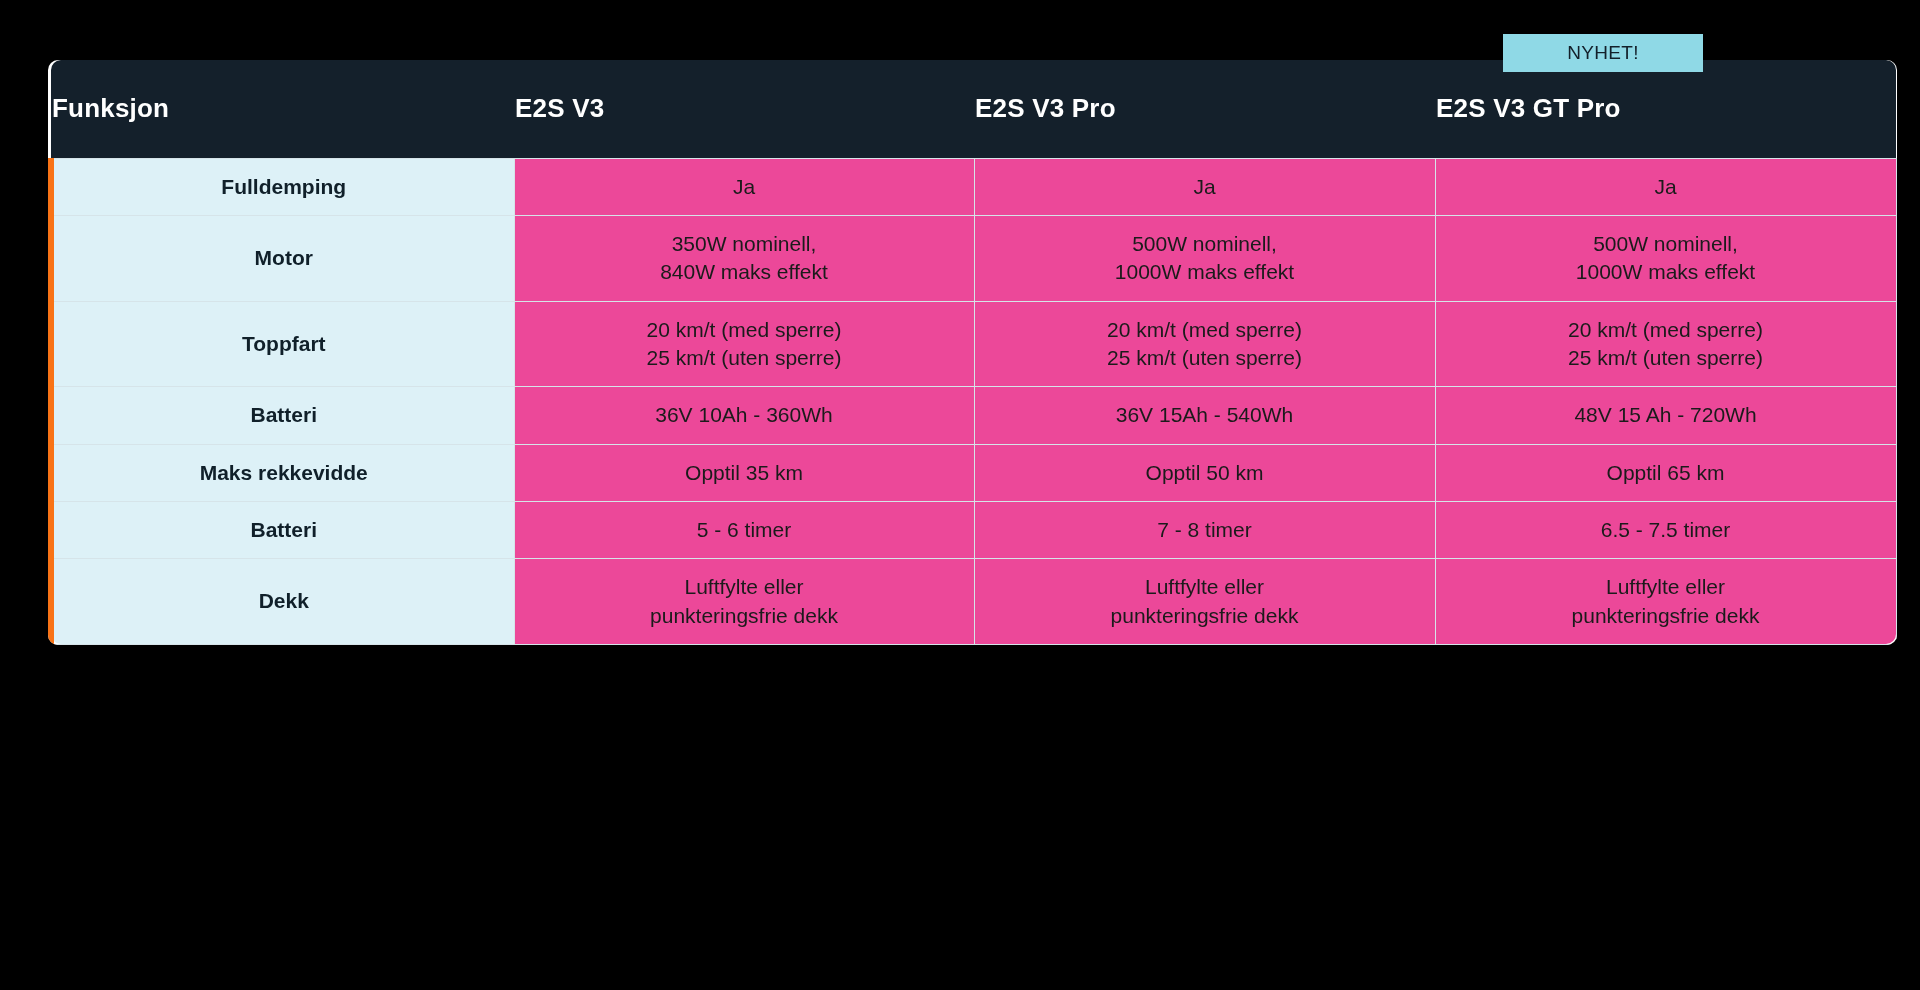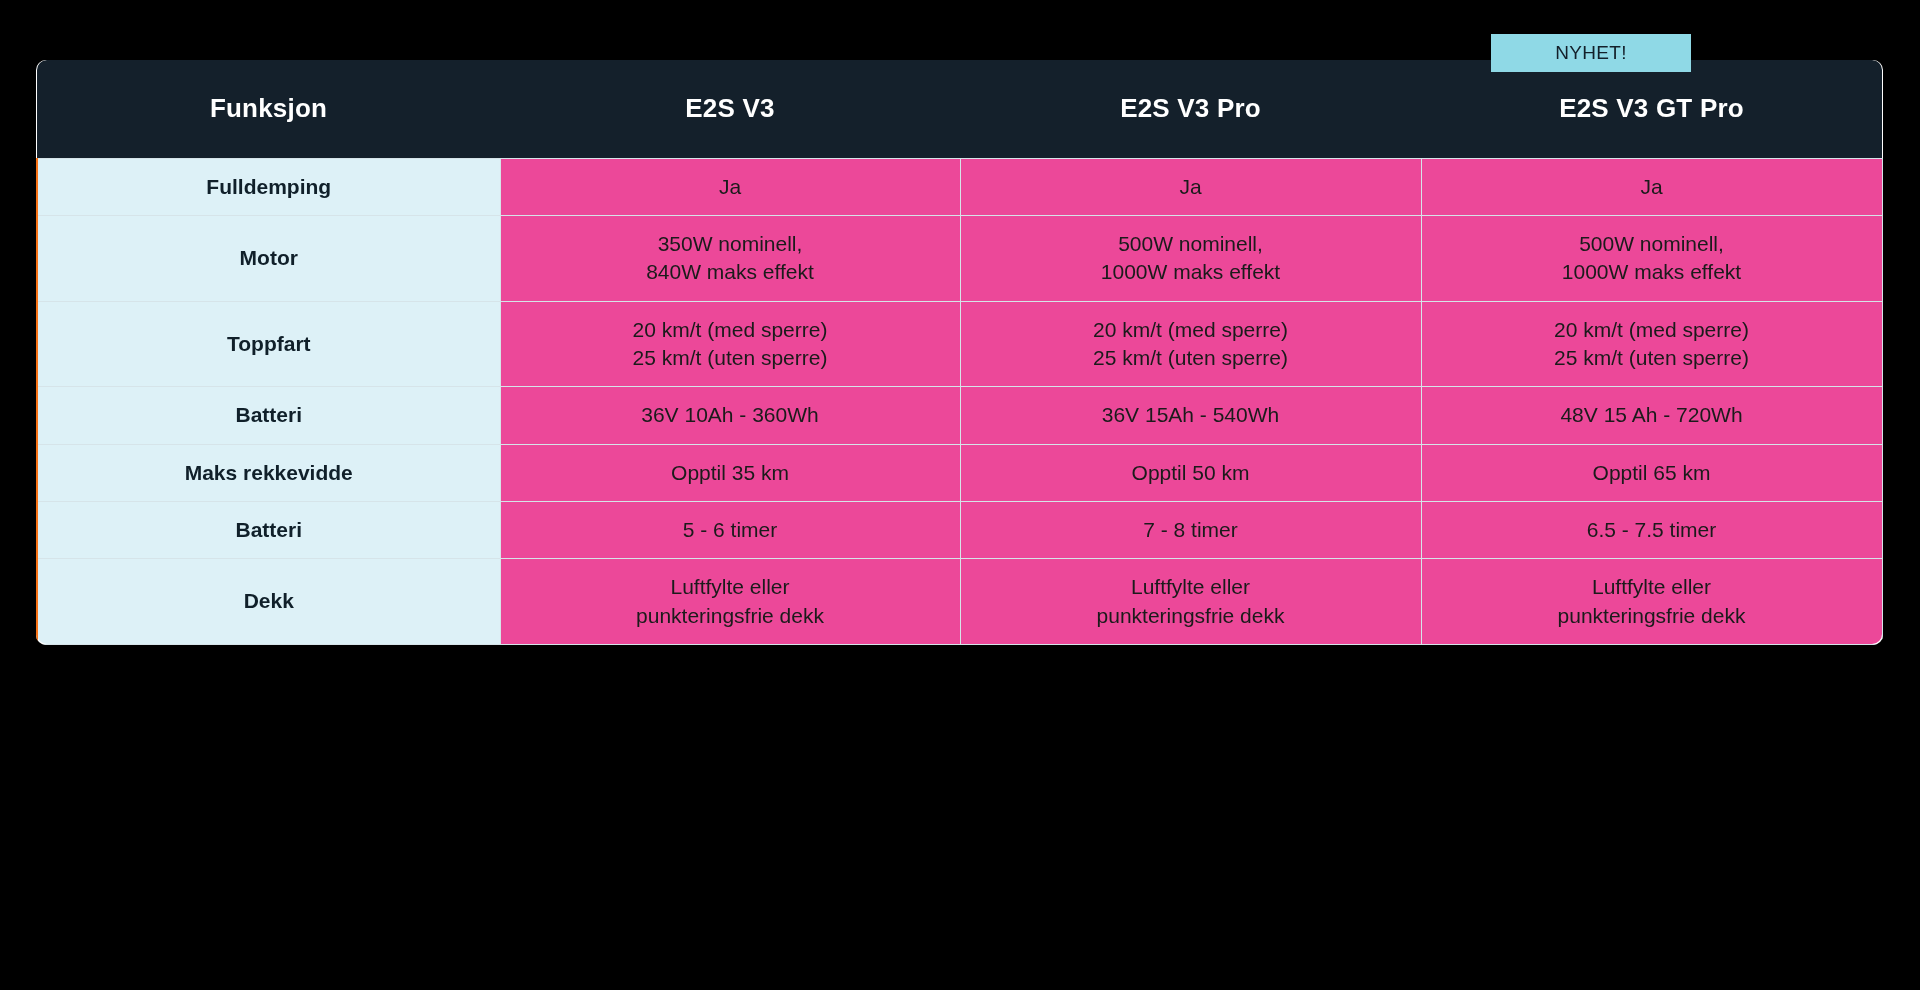--- a/index.html
+++ b/index.html
@@ -13,21 +13,21 @@
   }
   #page {
     position: relative;
     width: 1920px;
     height: 990px;
     background: #000000;
     overflow: hidden;
   }
   .table-wrap {
     position: absolute;
-    left: 36px;
+    left: 48px;
     top: 60px;
     width: 1845px;
     height: 900px;
     border-radius: 10px;
     overflow: visible;
   }
   table.compare {
     width: 1845px;
     border-collapse: collapse;
     table-layout: fixed;
@@ -35,21 +35,21 @@
     overflow: hidden;
     background: #ffffff;
   }
   table.compare thead th {
     background: #14202b;
     color: #ffffff;
     font-size: 26px;
     font-weight: bold;
     height: 98px;
     vertical-align: middle;
-    text-align: center;
+    text-align: left;
     letter-spacing: 0.2px;
   }
   table.compare thead th.first-col {
     border-top-left-radius: 10px;
   }
   table.compare thead th.last-col {
     border-top-right-radius: 10px;
   }
   table.compare tbody td {
     border: 1px solid #d6e4e9;
@@ -58,21 +58,21 @@
     font-size: 21px;
     color: #1b1b1b;
     line-height: 1.35;
     padding: 14px 8px;
   }
   table.compare tbody td.feature {
     background: #ddf1f7;
     font-weight: bold;
     font-size: 21px;
     color: #10202a;
-    border-left: 2px solid #f97316;
+    border-left: 6px solid #f97316;
   }
   table.compare tbody tr:last-child td.feature {
     border-bottom-left-radius: 10px;
   }
   table.compare tbody tr:last-child td:last-child {
     border-bottom-right-radius: 10px;
   }
   table.compare tbody td.value {
     background: #ec4899;
   }

